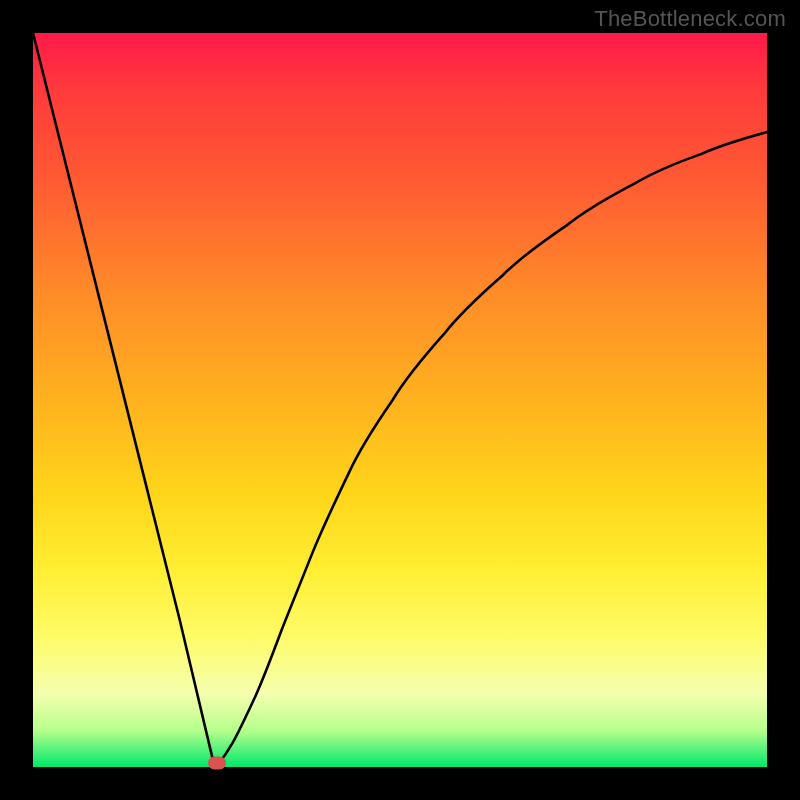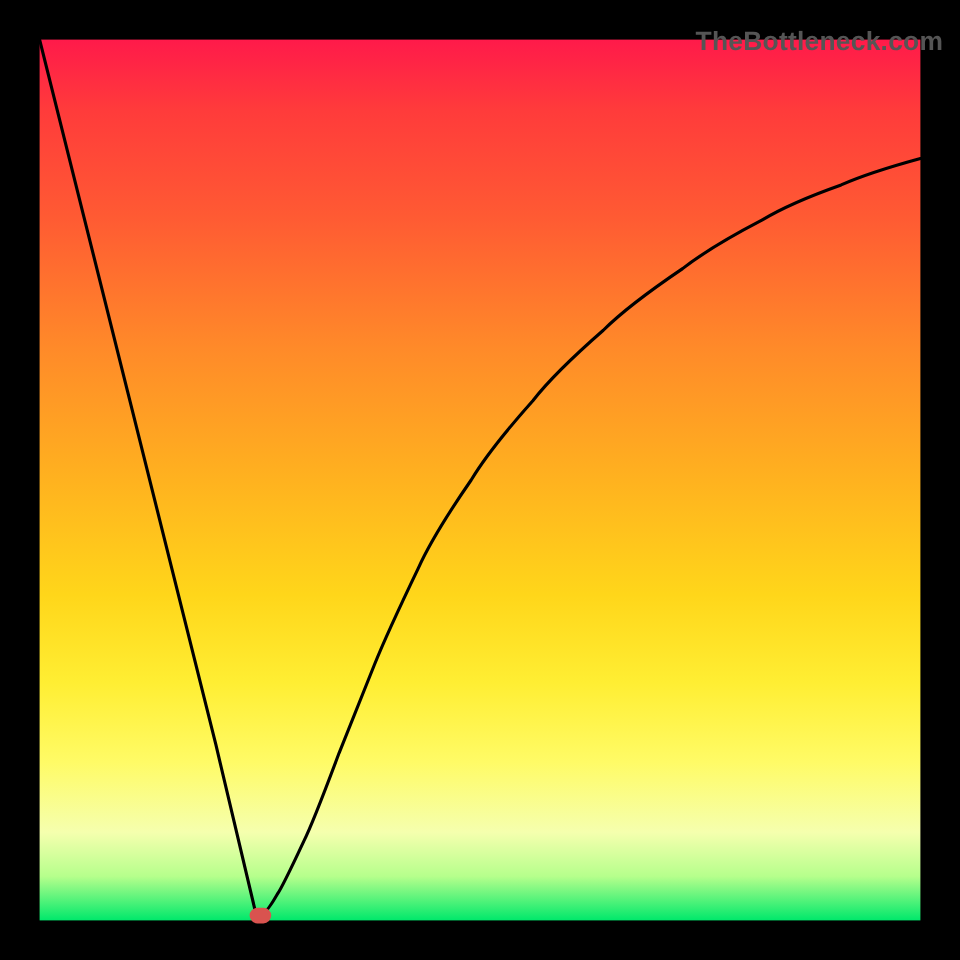--- a/index.html
+++ b/index.html
@@ -36,25 +36,25 @@
       #ffd61a 63%,
       #ffee33 73%,
       #fffb66 82%,
       #f5ffae 90%,
       #b6ff8c 95%,
       #00e86b 100%
     );
   }
   .watermark {
     position: absolute;
-    top: 22px;
+    top: 6px;
     right: 14px;
     color: #555;
     font-size: 22px;
-    font-weight: 700;
+    font-weight: 400;
     letter-spacing: 0.2px;
     user-select: none;
   }
   svg.curve {
     position: absolute;
     left: 0;
     top: 0;
     width: 734px;
     height: 734px;
     overflow: visible;

